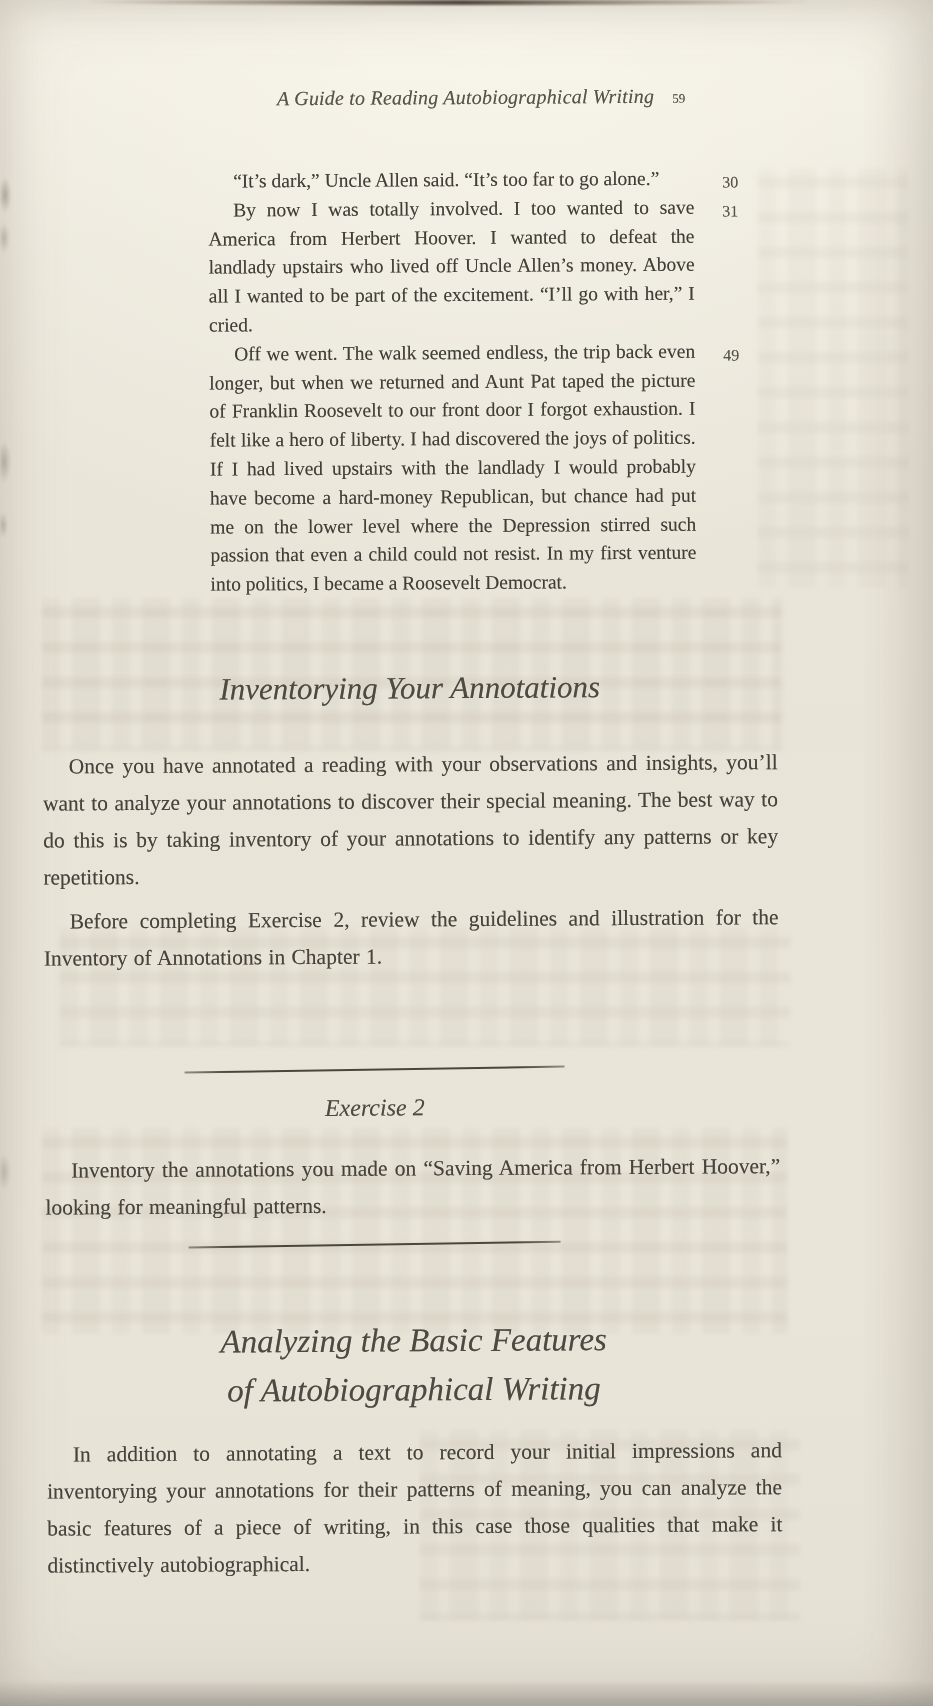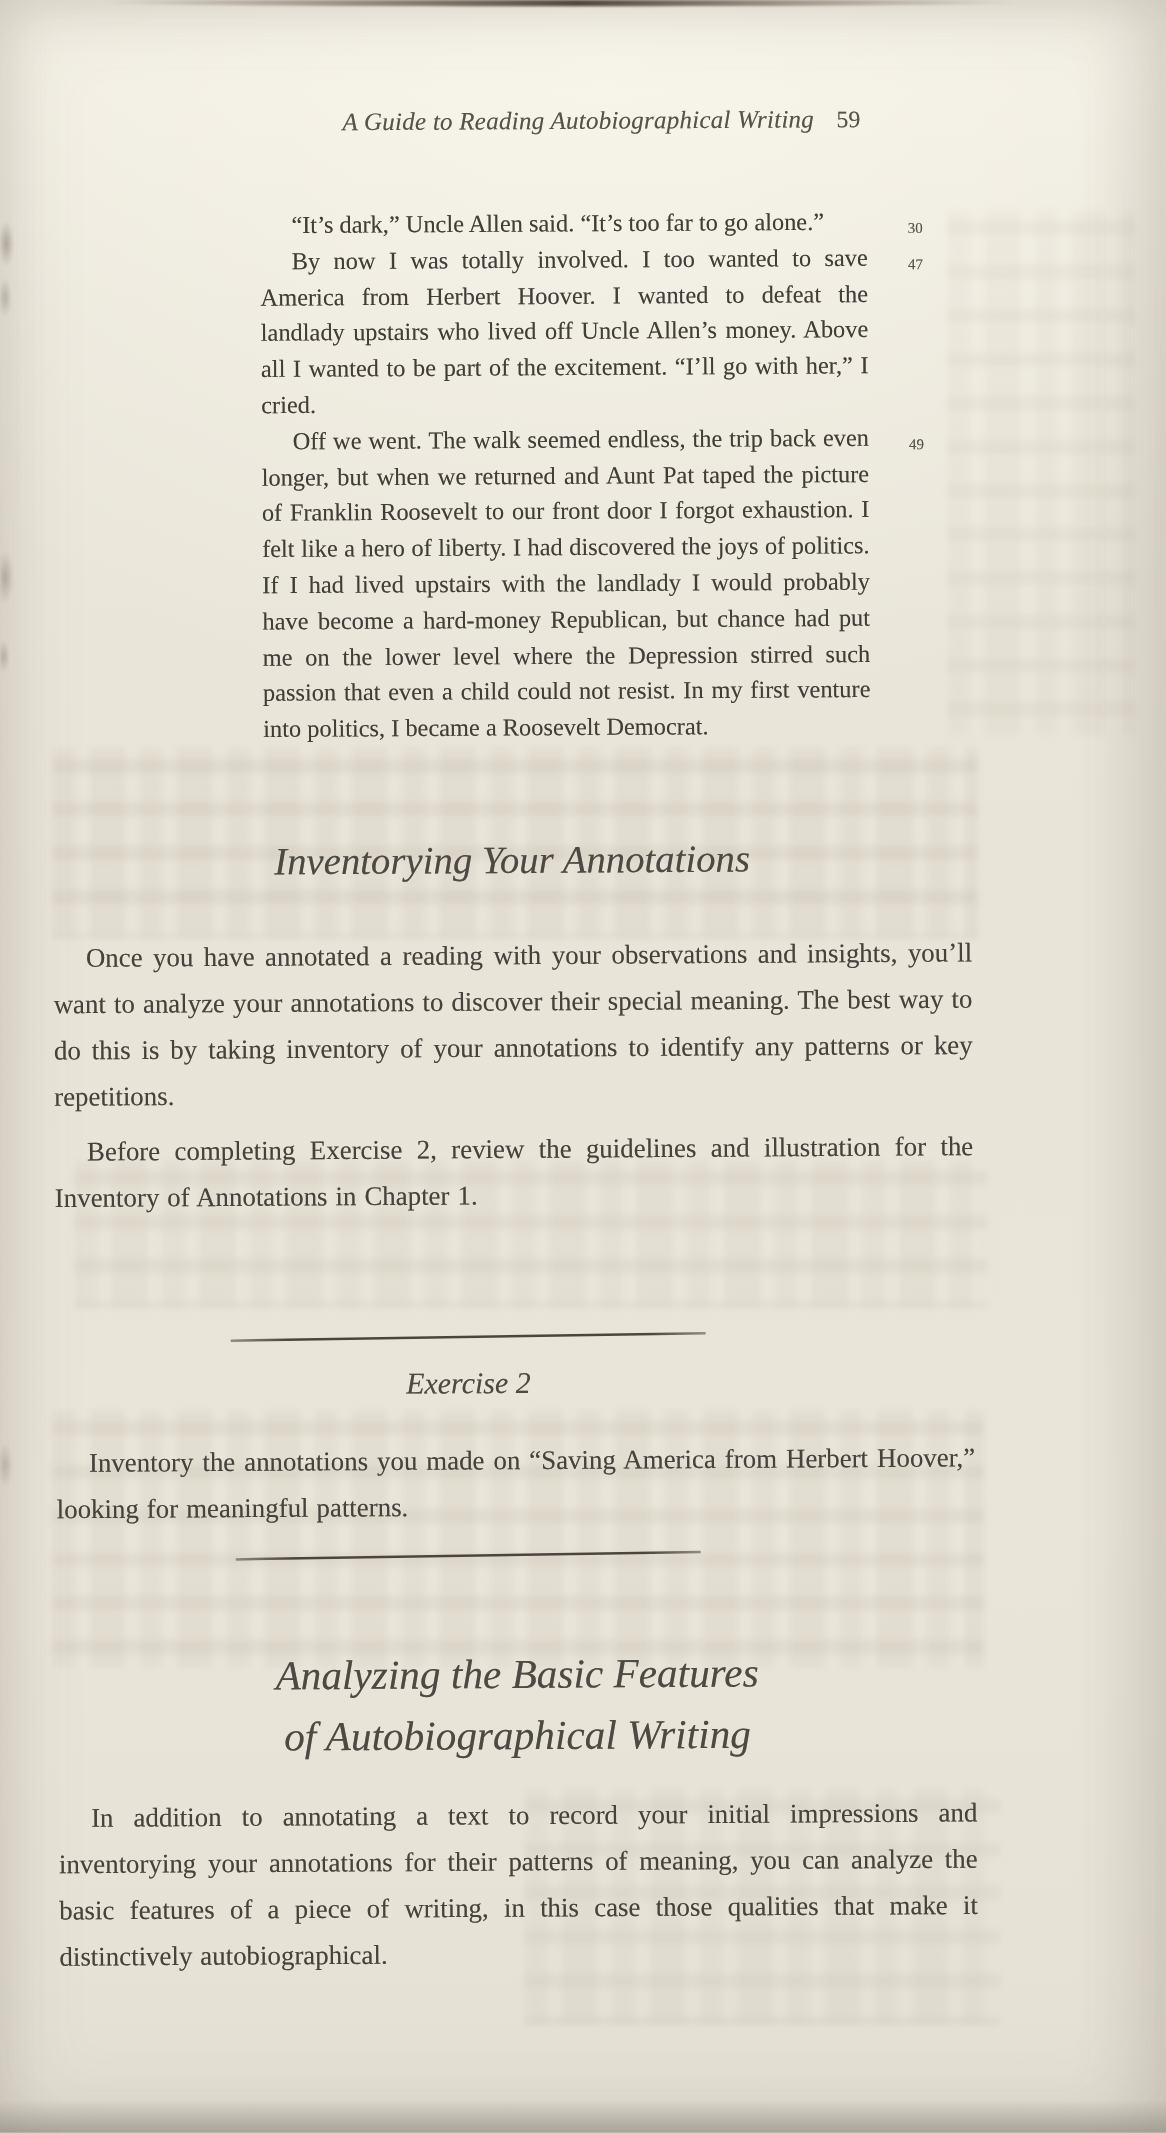--- a/index.html
+++ b/index.html
@@ -56,32 +56,32 @@
     color:#45433c;
   }
   .running-header{
     position:absolute;top:86px;left:0;right:0;
     text-align:center;
     transform:translateX(14px);
     color:#56534b;
     white-space:nowrap;
   }
   .rh-title{font-style:italic;font-size:20px;letter-spacing:0.2px;}
-  .rh-num{font-size:19px;margin-left:14px;text-align:right;}
+  .rh-num{font-size:13px;margin-left:14px;text-align:right;}
 
   .excerpt{
     position:absolute;top:166px;left:207px;width:486px;
     font-size:19.5px;line-height:28.8px;
     text-align:justify;
     color:#403e37;
   }
   .ex-p{margin:0;text-indent:25px;position:relative;}
   .pnum{
     position:absolute;right:-44px;top:4px;
-    font-size:12px;color:#57544b;text-indent:0;font-family:Liberation Serif, serif;
+    font-size:16px;color:#57544b;text-indent:0;font-family:Liberation Serif, serif;
   }
 
   .sec-heading{
     position:absolute;left:38px;width:735px;
     margin:0;text-align:center;
     font-style:italic;font-weight:normal;
     color:#4c4a42;
   }
   .h-inventorying{top:670px;font-size:31px;}
   .h-analyzing{top:1316px;font-size:33px;line-height:49px;}
@@ -135,21 +135,21 @@
       <span class="rh-title">A Guide to Reading Autobiographical Writing</span>
       <span class="rh-num">59</span>
     </div>
 
     <div class="excerpt">
       <p class="ex-p">
         <span class="pnum">30</span>
         <span>“It’s dark,” Uncle Allen said. “It’s too far to go alone.”</span>
       </p>
       <p class="ex-p">
-        <span class="pnum">47</span>
+        <span class="pnum">31</span>
         <span>By now I was totally involved. I too wanted to save America from Herbert Hoover. I wanted to defeat the landlady upstairs who lived off Uncle Allen’s money. Above all I wanted to be part of the excitement. “I’ll go with her,” I cried.</span>
       </p>
       <p class="ex-p">
         <span class="pnum">49</span>
         <span>Off we went. The walk seemed endless, the trip back even longer, but when we returned and Aunt Pat taped the picture of Franklin Roosevelt to our front door I forgot exhaustion. I felt like a hero of liberty. I had discovered the joys of politics. If I had lived upstairs with the landlady I would probably have become a hard-money Republican, but chance had put me on the lower level where the Depression stirred such passion that even a child could not resist. In my first venture into politics, I became a Roosevelt Democrat.</span>
       </p>
     </div>
 
     <h2 class="sec-heading h-inventorying">Inventorying Your Annotations</h2>
 

